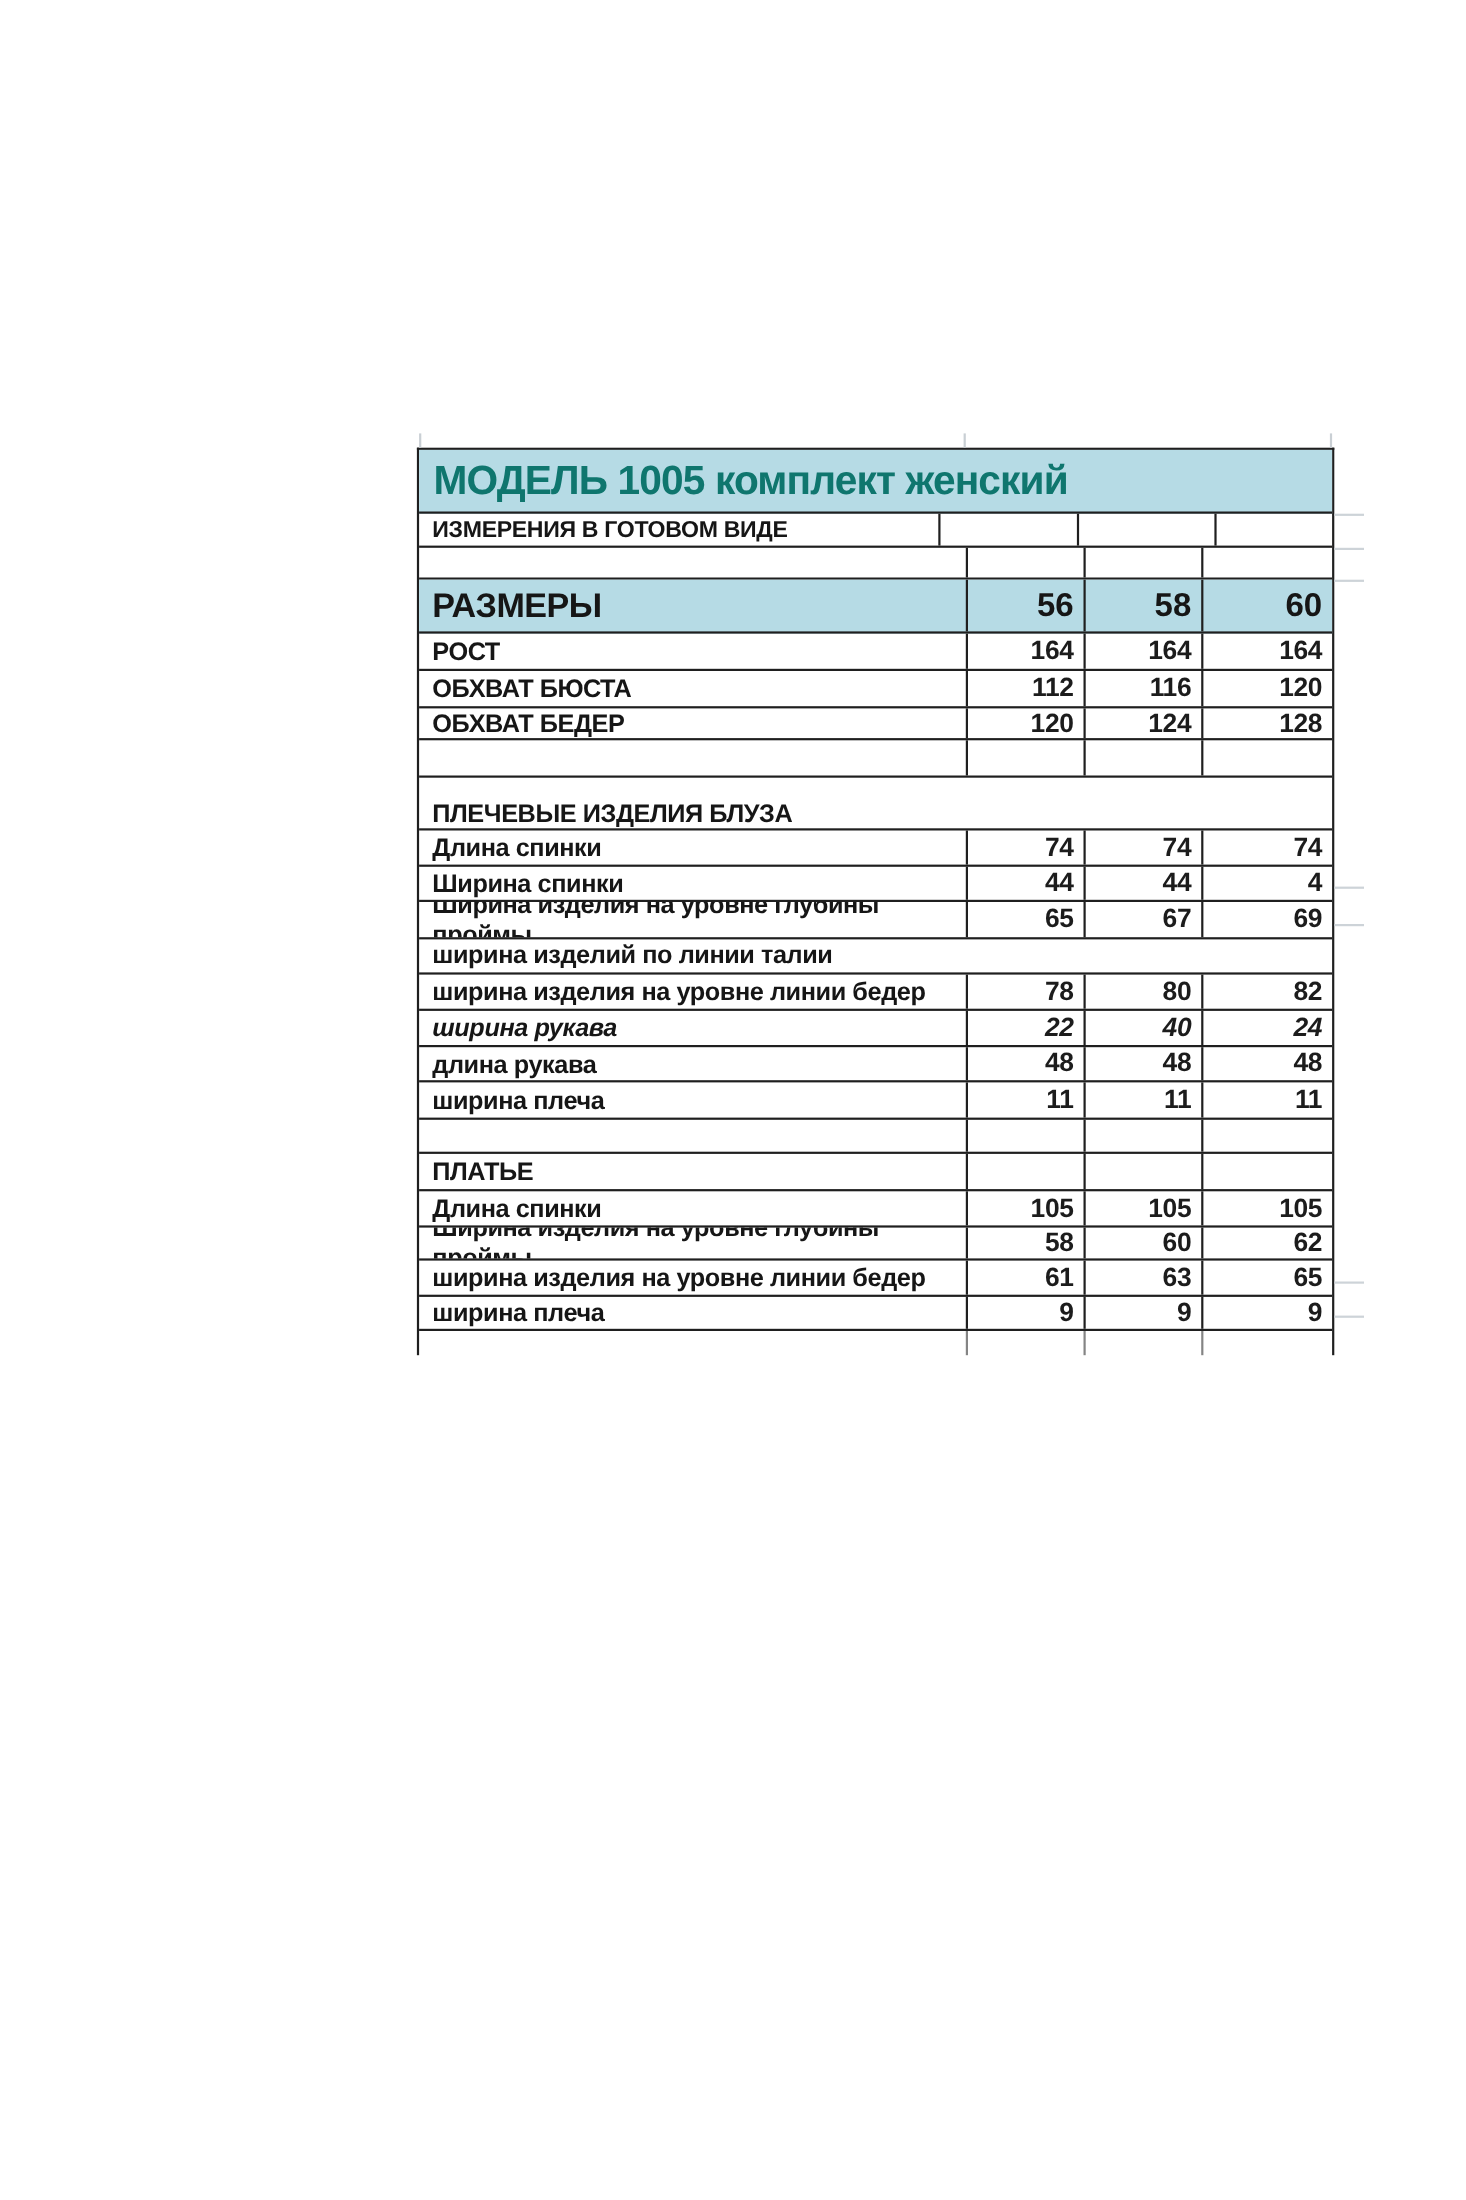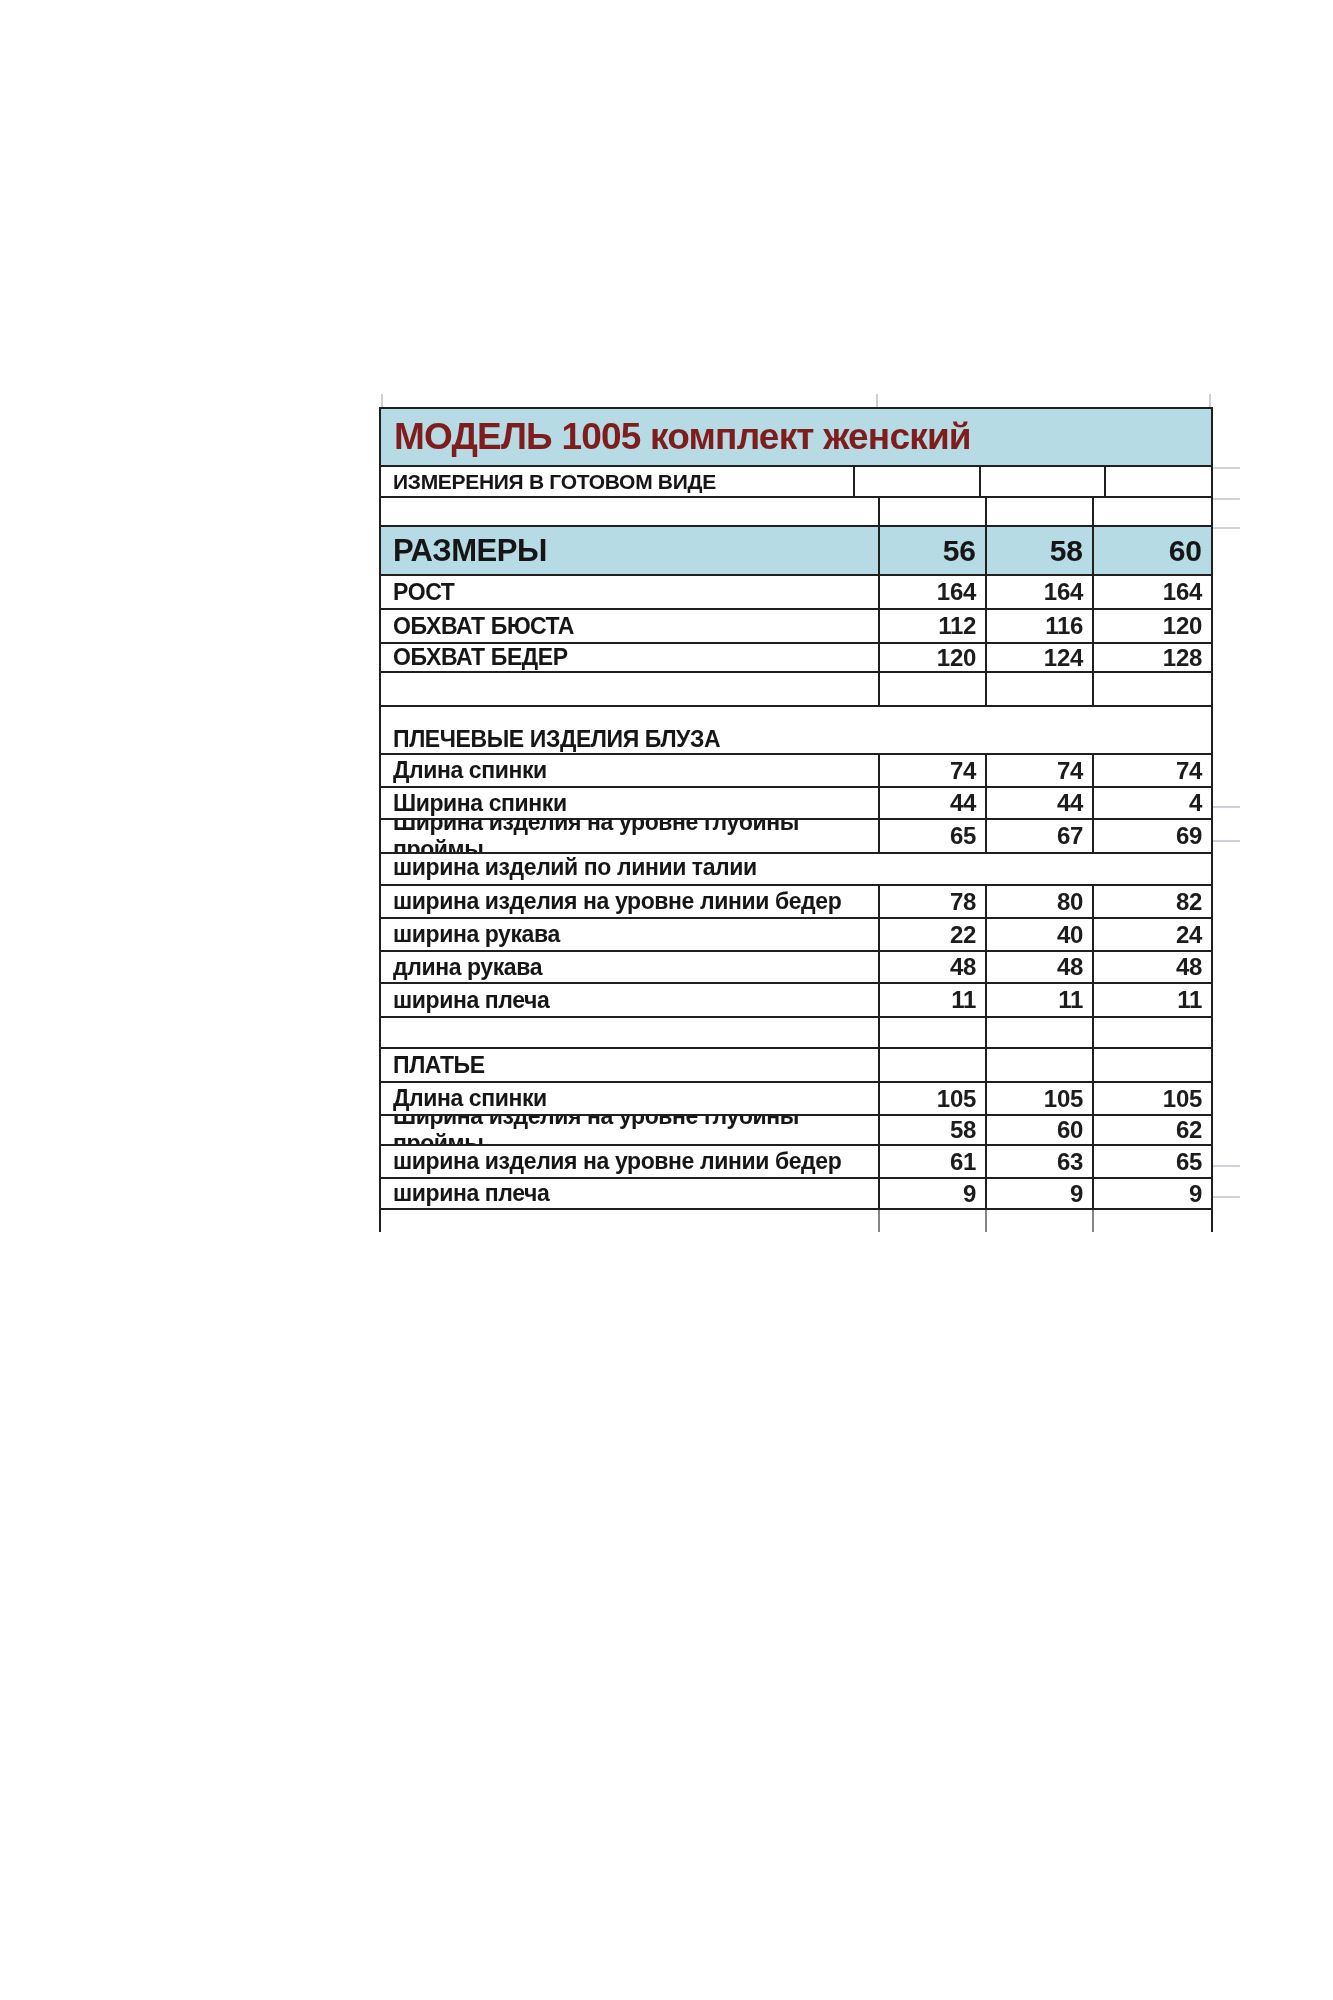--- a/index.html
+++ b/index.html
@@ -16,21 +16,21 @@
   }
   .row{display:flex;box-sizing:border-box;border-bottom:2px solid #1f1f1f;}
   .row.stub{border-bottom:none;}
   .row.stub .cell-val{border-left-color:rgba(31,31,31,.55);}
   .cell{box-sizing:border-box;display:flex;align-items:center;overflow:hidden;}
   .cell-label{width:497px;padding-left:12px;letter-spacing:-0.4px;}
   .cell-title{width:830px;padding-left:13px;}
   .cell-val{border-left:2px solid #1f1f1f;justify-content:flex-end;padding-right:9px;}
   .w1{width:107px;padding-left:20px;}.w2{width:107px;}.w3{width:119px;}
   .blue{background:#b6dbe5;}
-  .t-title{font-size:37px;font-weight:700;letter-spacing:-0.8px;color:#7f1d1d;}
+  .t-title{font-size:37px;font-weight:700;letter-spacing:-0.8px;color:#0f766e;}
   .t-sizes-label{font-size:31px;font-weight:700;letter-spacing:-0.5px;}
   .t-sizes-val{font-size:30px;font-weight:700;}
   .t-sub{font-size:21px;font-weight:700;letter-spacing:-0.3px;}
   .t-section{font-size:23px;font-weight:700;}
   .t-label{font-size:23px;font-weight:700;}
   .t-val{font-size:24px;font-weight:700;color:#1c1c1c;letter-spacing:-0.3px;}
   .tick{position:absolute;width:2px;height:13px;top:-15px;background:#c9cfd4;}
   .hstub{position:absolute;left:832px;width:27px;height:2px;background:#cdd3d8;}
 </style>
 </head>
@@ -111,21 +111,21 @@
       <div class="cell cell-val w1 t-val"></div>
       <div class="cell cell-val w2 t-val"></div>
       <div class="cell cell-val w3 t-val"></div>
     </div>
     <div class="row data" style="height: 33px;">
       <div class="cell cell-label t-label">ширина изделия на уровне линии бедер</div>
       <div class="cell cell-val w1 t-val">78</div>
       <div class="cell cell-val w2 t-val">80</div>
       <div class="cell cell-val w3 t-val">82</div>
     </div>
-    <div class="row data" style="height: 33px;">
+    <div class="row data" style="height: 33px; font-style: italic;">
       <div class="cell cell-label t-label">ширина рукава</div>
       <div class="cell cell-val w1 t-val">22</div>
       <div class="cell cell-val w2 t-val">40</div>
       <div class="cell cell-val w3 t-val">24</div>
     </div>
     <div class="row data" style="height: 32px;">
       <div class="cell cell-label t-label">длина рукава</div>
       <div class="cell cell-val w1 t-val">48</div>
       <div class="cell cell-val w2 t-val">48</div>
       <div class="cell cell-val w3 t-val">48</div>

